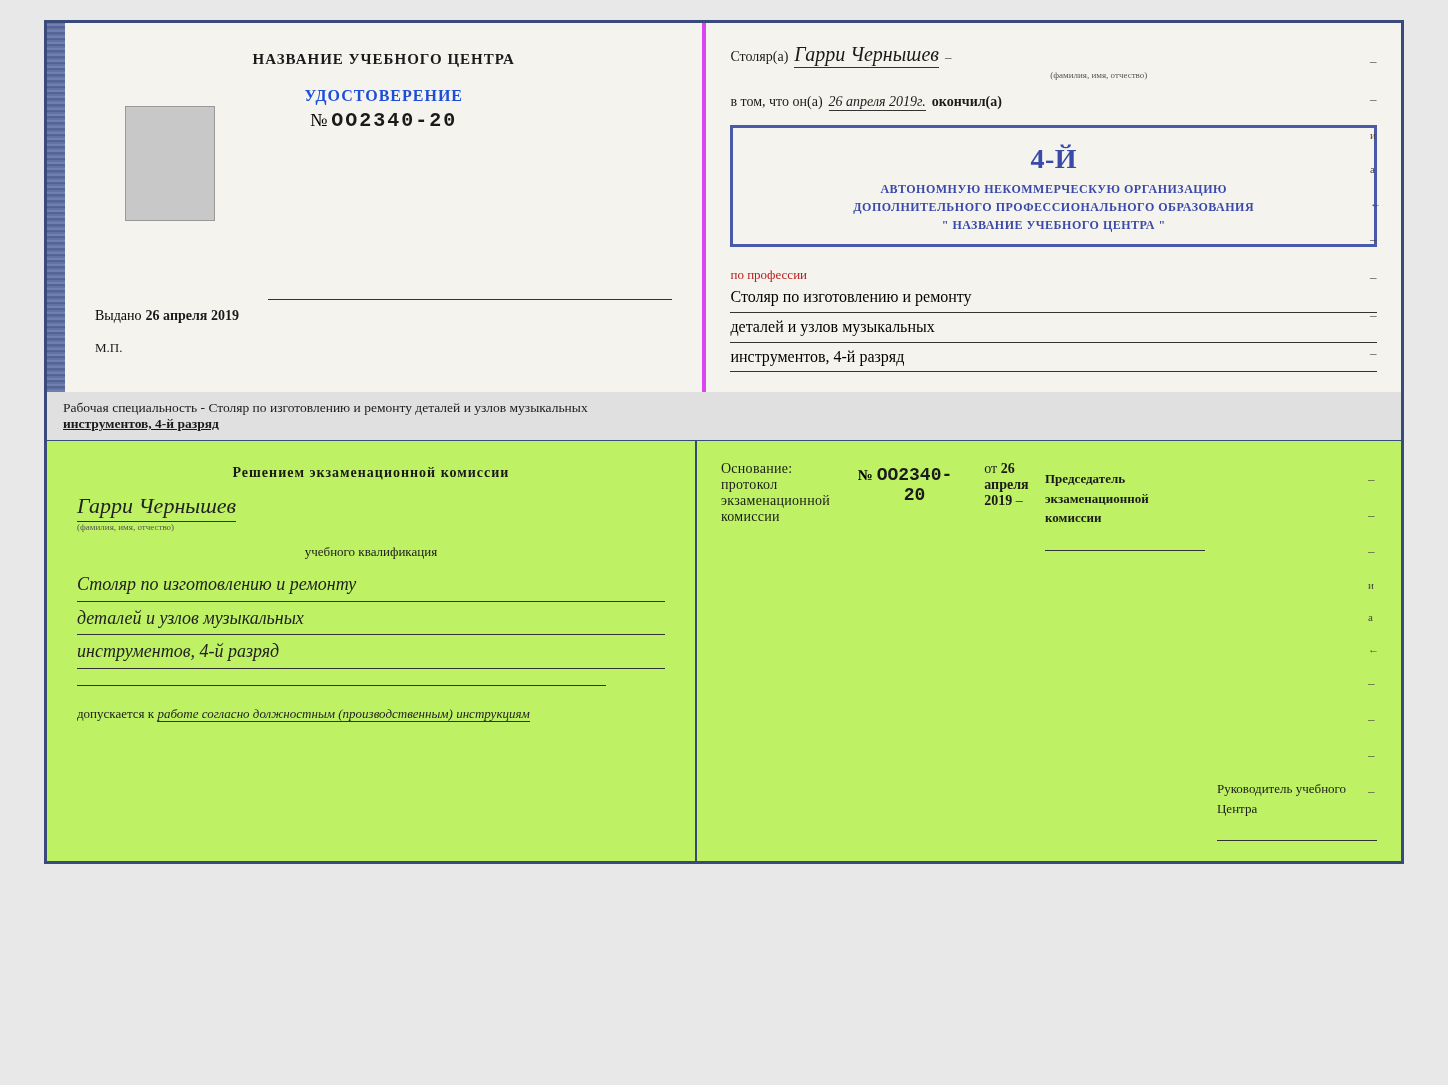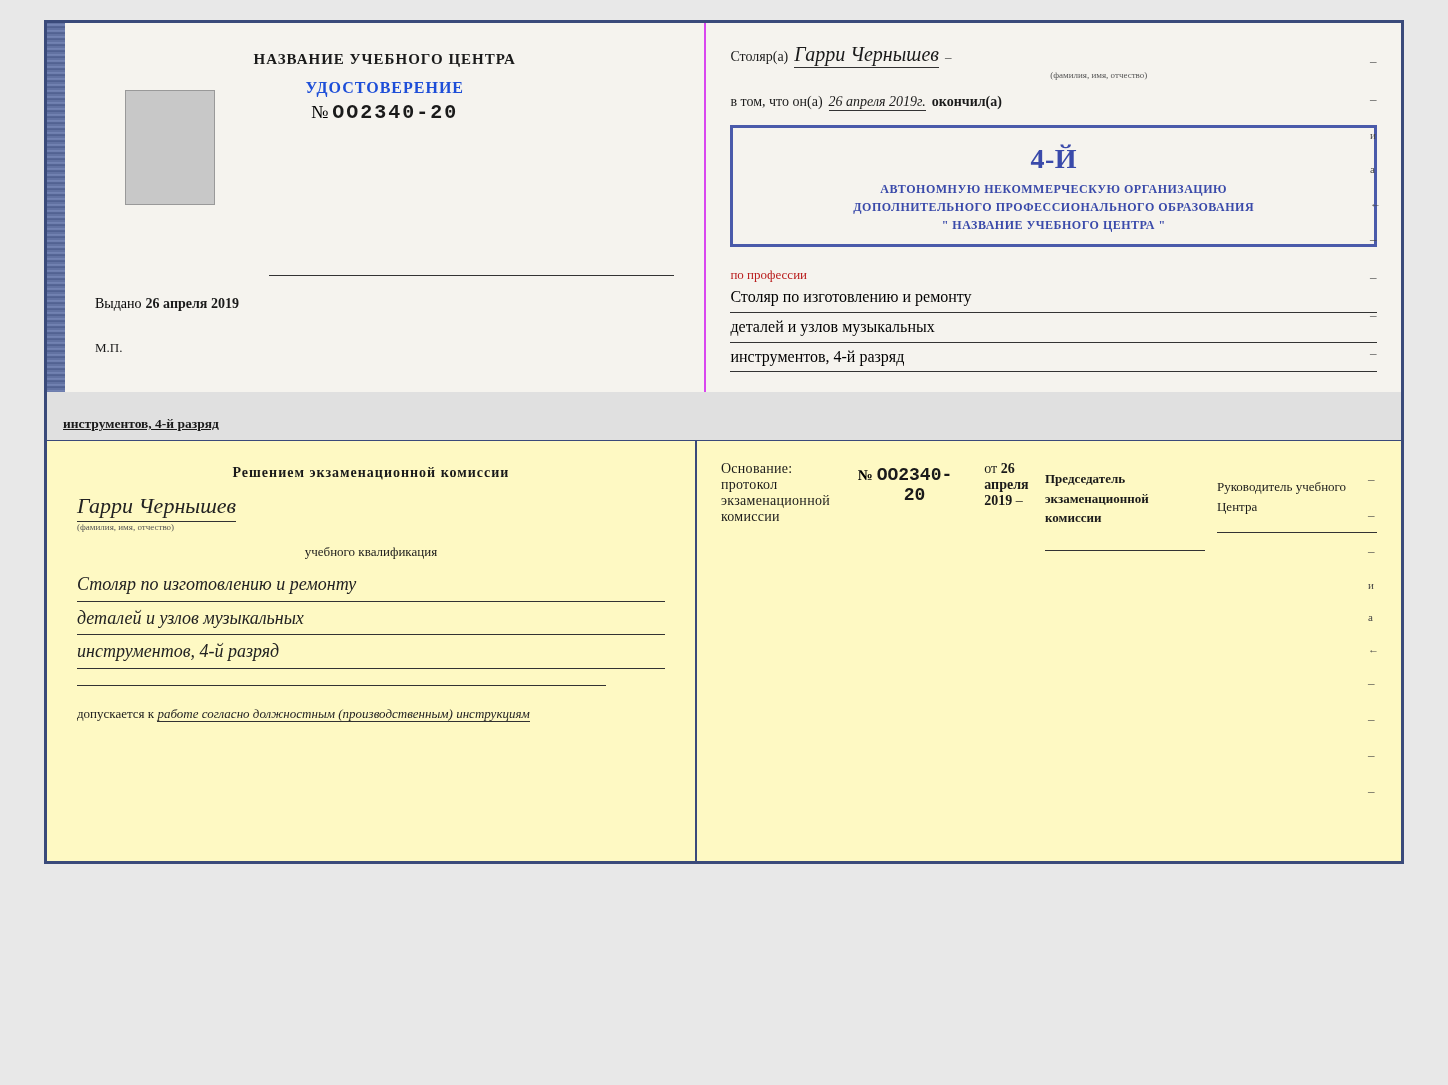--- a/index.html
+++ b/index.html
@@ -37,21 +37,21 @@
       background: repeating-linear-gradient(
         180deg,
         #5a6a9a 0px, #7a8aba 2px, #4a5a8a 4px, #6a7aaa 6px
       );
       flex-shrink: 0;
     }
 
     .top-left {
       width: 48%;
       padding: 28px 30px 28px 30px;
-      border-right: 2px solid #d946ef;
+      border-right: 4px solid #d946ef;
       display: flex;
       flex-direction: column;
       align-items: center;
       justify-content: space-between;
       min-height: 280px;
       position: relative;
     }
 
     .top-right {
       width: 52%;
@@ -196,21 +196,21 @@
 
     .underline-text {
       text-decoration: underline;
       font-weight: bold;
     }
 
     
     .bottom-cert {
       display: flex;
       width: 100%;
-      background: #fef9c3;
+      background: #bef264;
       border: 3px solid #3a4a7a;
       border-top: 1px solid #3a4a7a;
     }
 
     .bottom-left {
       width: 48%;
       padding: 24px 30px 24px 30px;
       border-right: 2px solid #3a4a7a;
       display: flex;
       flex-direction: column;
@@ -349,21 +349,21 @@
           <span class="cert-number">OO2340-20</span>
         </div>
       </div>
 
       <div style="position:relative; width:100%; height: 130px;">
         <div class="photo-placeholder"></div>
         <div style="position:absolute; bottom:0; right:0; left:0; display:flex; flex-direction:column; gap:4px; padding-left: 130px;">
         </div>
       </div>
 
-      <div style="width:100%; display:flex; flex-direction:column; gap:20px; padding-bottom:8px;">
+      <div style="width:100%; display:flex; flex-direction:column; gap:8px; padding-bottom:8px;">
         <div style="border-bottom: 1px solid #333; width: 70%; align-self: flex-end;"></div>
         <div style="display:flex; gap:4px; align-items:baseline; align-self: flex-start; margin-left: 0px;">
           <span style="font-size:14px;">Выдано</span>
           <span class="issued-date">26 апреля 2019</span>
         </div>
         <div class="mp-label">М.П.</div>
       </div>
     </div>
 
     <div class="top-right">
@@ -408,21 +408,21 @@
         <span>–</span>
         <span>–</span>
         <span>–</span>
         <span>–</span>
       </div>
 
     </div>
   </div>
 
   <div class="separator-text">
-    <br>
+    <span>Рабочая специальность - Столяр по изготовлению и ремонту деталей и узлов музыкальных</span><br>
     <span class="underline-text">инструментов, 4-й разряд</span>
   </div>
 
   <div class="bottom-cert">
 
     <div class="bottom-left">
 
       <div class="decision-text">Решением  экзаменационной  комиссии</div>
 
       <div class="name-block">
@@ -460,21 +460,21 @@
         <span>от</span>
         <span style="font-weight:bold;">26 апреля 2019</span>
         <span> –</span>
       </div>
 
       <div style="display:flex; flex-direction:column; gap:6px; margin-top:8px;font-weight:bold;">
         <div class="chairman-text">Председатель экзаменационной комиссии</div>
         <div class="signature-line"></div>
       </div>
 
-      <div style="display:flex; flex-direction:column; gap:0; margin-top:16px;">
+      <div style="display:flex; flex-direction:column; gap:6px; margin-top:16px;justify-content:flex-end;">
         <div class="chairman-text">Руководитель учебного Центра</div>
         <div class="signature-line"></div>
       </div>
 
       <div style="position:absolute; right:22px; top:30px; display:flex; flex-direction:column; gap:20px; font-size:13px; color:#444;">
         <span>–</span>
         <span>–</span>
         <span>–</span>
         <span style="font-size:11px;">и</span>
         <span style="font-size:11px;">а</span>

